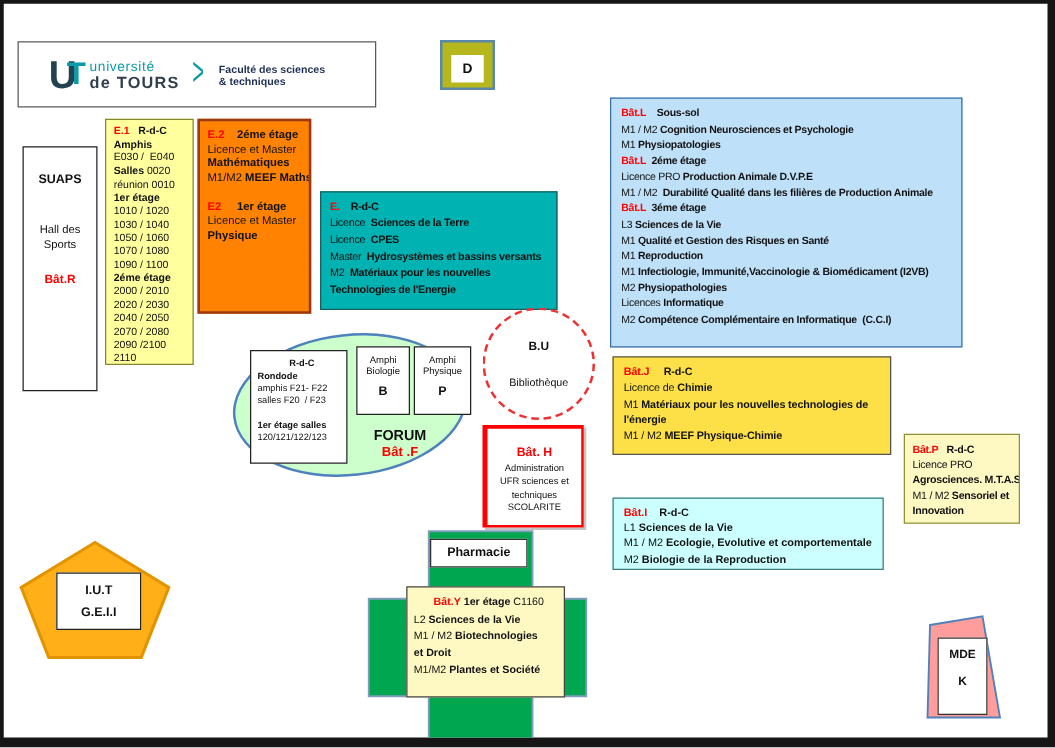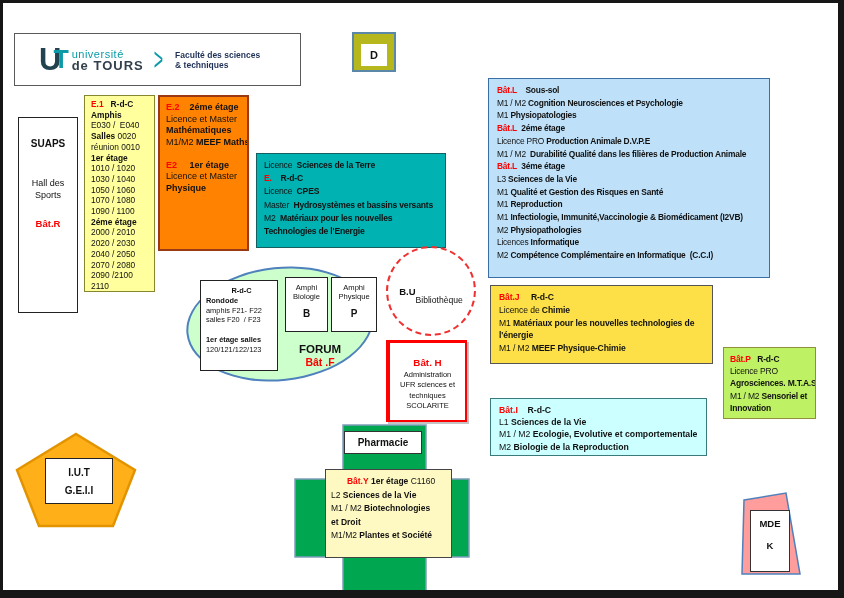--- a/index.html
+++ b/index.html
@@ -40,37 +40,37 @@
   .e2{left:155px;top:92px;width:91px;height:156px;background:#ff8200;border:2px solid #9a3a14;
       padding:5px 0 0 6px;font-size:9px;line-height:11.5px}
   .eteal{left:253px;top:150px;width:190px;height:95px;background:#00b2b2;border:1px solid #145f5f;
       padding:5px 0 0 7px;font-size:8.6px;line-height:13.2px;letter-spacing:-.2px}
   .batL{left:485px;top:75px;width:282px;height:200px;background:#bee0f8;border:1px solid #3a6ea5;
       padding:5px 0 0 8px;font-size:8.4px;line-height:12.7px;letter-spacing:-.2px}
   .batJ{left:487px;top:282px;width:223px;height:79px;background:#fde047;border:1px solid #555;
       padding:5px 0 0 8px;font-size:8.6px;line-height:12.8px;letter-spacing:-.1px}
   .batI{left:487px;top:395px;width:217px;height:58px;background:#ccffff;border:1px solid #3a7a7a;
       padding:5px 0 0 8px;font-size:8.7px;line-height:12.2px}
-  .batP{left:720px;top:344px;width:93px;height:72px;background:#bef264;border:1px solid #90903a;
+  .batP{left:720px;top:344px;width:93px;height:72px;background:#fef9c3;border:1px solid #90903a;
       padding:5px 0 0 6px;font-size:8.5px;line-height:12.2px;letter-spacing:-.2px}
 
   .forum-ellipse{left:183px;top:264px;width:188px;height:114px;background:#ccffcc;
       border:2px solid #4f81bd;border-radius:50%;transform:rotate(-6deg)}
   .rondode{left:197px;top:277px;width:78px;height:91px;background:#fff;border:1px solid #222;
       padding:5px 0 0 5px;font-size:7.4px;line-height:9.8px}
   .amphi{background:#fff;border:1px solid #222;text-align:center;font-size:7.6px;line-height:9px;padding-top:5px}
   .amphi-bio{left:282px;top:274px;width:43px;height:55px}
   .amphi-phy{left:328px;top:274px;width:46px;height:55px}
   .amphi-letter{margin-top:8px;font-weight:bold;font-size:10px}
   .forum-label{left:272px;top:340px;width:90px;text-align:center}
   .forum-title{font-weight:bold;font-size:11.5px}
   .forum-bat{font-weight:bold;font-size:10.5px;color:#fe0000;margin-top:1px}
 
   .bu{left:383px;top:243px;width:90px;height:90px;border:2px dashed #f03030;border-radius:50%;
-      display:flex;align-items:center;justify-content:center;text-align:center}
+      display:flex;flex-direction:column;align-items:center;justify-content:center;text-align:center}
   .bu-title{font-weight:bold;font-size:9.5px}
   .bu-sub{font-size:8.6px;margin-top:18px}
 
   .batH{left:383px;top:337px;width:81px;height:82px;background:#fff;border:2px solid #fe0000;
       border-left-width:4px;border-top-width:3px;box-shadow:2px 2px 0 #c4c4c4;
       padding-top:15px;font-size:7.5px;line-height:10.5px}
   .batH .ln{text-align:center}
   .batH .ln:first-child{font-size:9.8px;margin-bottom:1px}
 
   .pharm-label{left:341px;top:428px;width:78px;height:23px;background:#fff;border:1px solid #333;
@@ -142,22 +142,22 @@
       <div class="ln"><span class="r">E.2</span><span class="p">    </span><span class="b">2éme étage</span></div>
       <div class="ln"><span class="p">Licence et Master</span></div>
       <div class="ln"><span class="b">Mathématiques</span></div>
       <div class="ln"><span class="p">M1/M2 </span><span class="b">MEEF Maths</span></div>
       <div class="ln"><span class="p"> </span></div>
       <div class="ln"><span class="r">E2</span><span class="p">     </span><span class="b">1er étage</span></div>
       <div class="ln"><span class="p">Licence et Master</span></div>
       <div class="ln"><span class="b">Physique</span></div>
     </div>
   <div class="box eteal">
+      <div class="ln"><span class="r">E.</span><span class="p">    </span><span class="b">R-d-C</span></div>
       <div class="ln"><span class="p">Licence  </span><span class="b">Sciences de la Terre</span></div>
-      <div class="ln"><span class="r">E.</span><span class="p">    </span><span class="b">R-d-C</span></div>
       <div class="ln"><span class="p">Licence  </span><span class="b">CPES</span></div>
       <div class="ln"><span class="p">Master  </span><span class="b">Hydrosystèmes et bassins versants</span></div>
       <div class="ln"><span class="p">M2  </span><span class="b">Matériaux pour les nouvelles</span></div>
       <div class="ln"><span class="b">Technologies de l'Energie</span></div>
     </div>
 
   <div class="box batL">
       <div class="ln"><span class="r">Bât.L</span><span class="p">    </span><span class="b">Sous-sol</span></div>
       <div class="ln"><span class="p">M1 / M2 </span><span class="b">Cognition Neurosciences et Psychologie</span></div>
       <div class="ln"><span class="p">M1 </span><span class="b">Physiopatologies</span></div>

